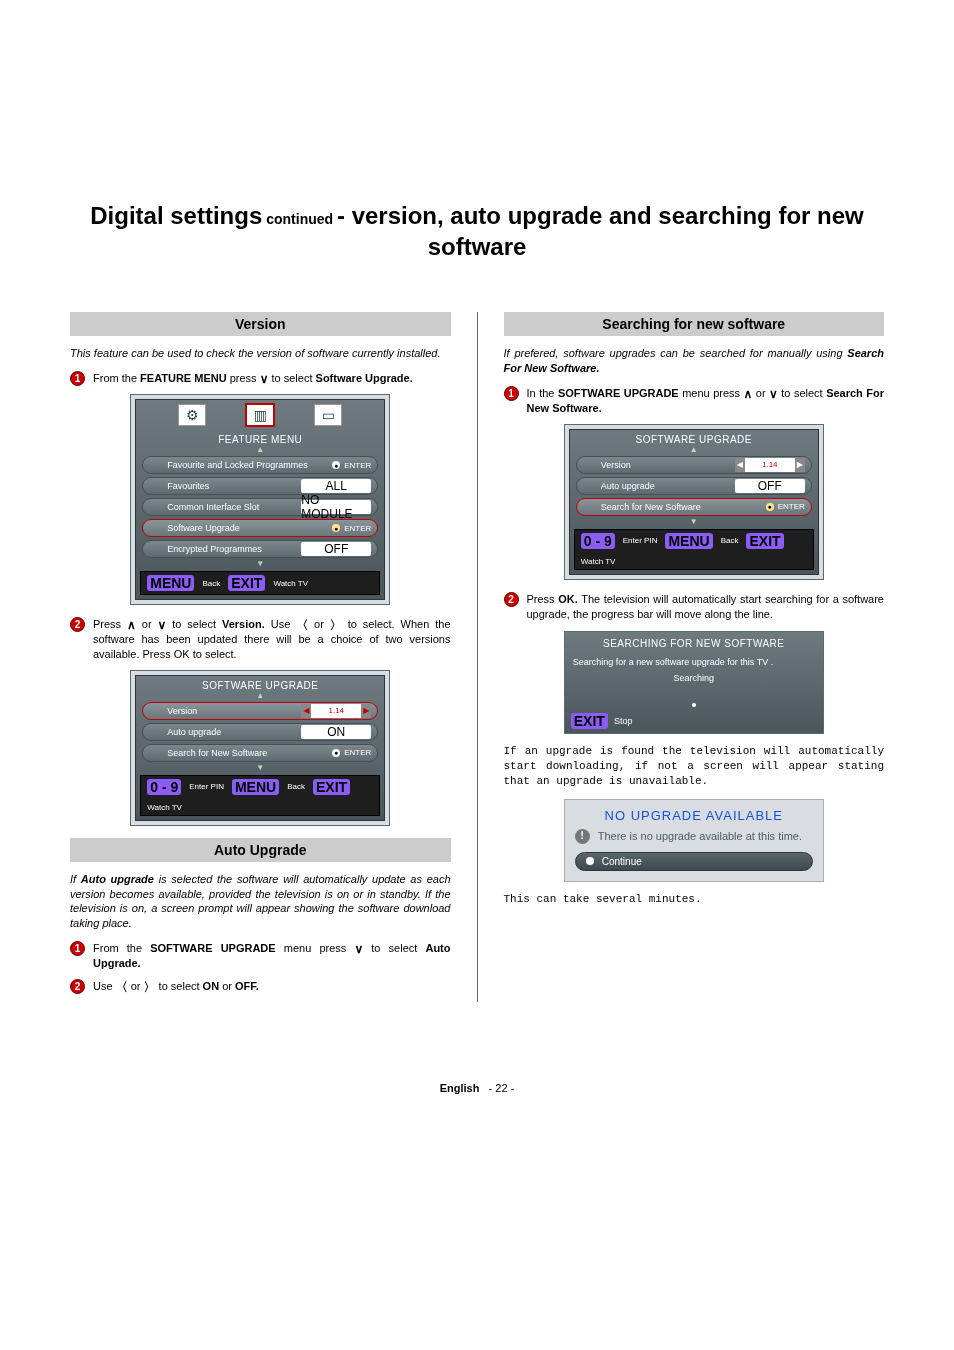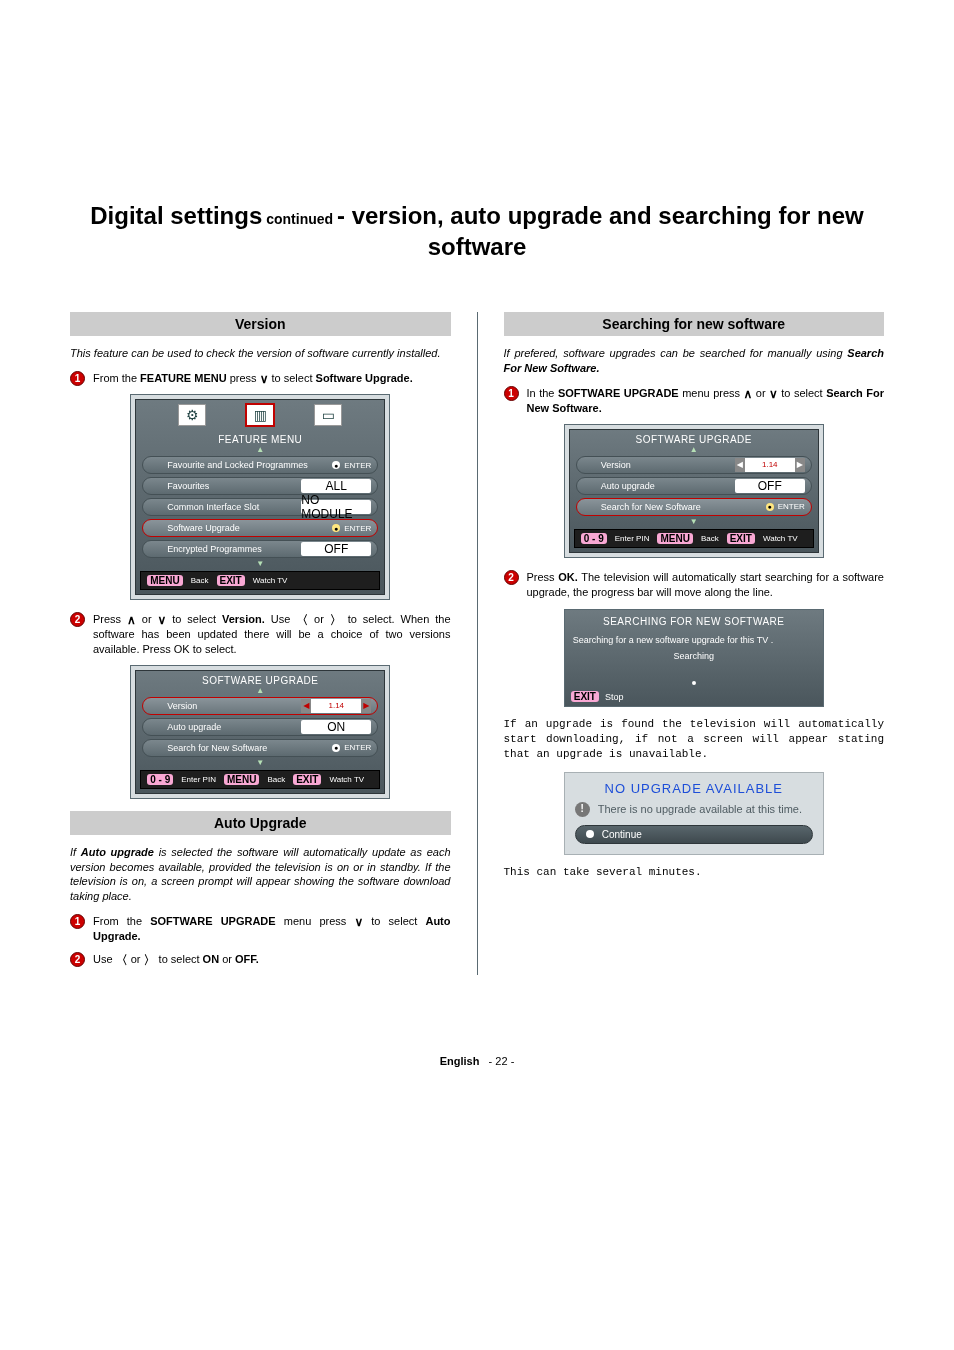--- a/index.html
+++ b/index.html
@@ -23,21 +23,21 @@
   .osd-icons { display:flex; justify-content:center; gap:40px; padding:4px 0; }
   .osd-icon-b { width:28px; height:22px; background:#fff; border:1px solid #999; display:inline-flex; align-items:center; justify-content:center; font-size:14px; color:#244; }
   .osd-icon-sel { outline:2px solid #c00100; outline-offset:-1px; }
   .osd-row { display:flex; align-items:center; margin: 3px 6px; background: linear-gradient(#7b878d,#5d6a70); border:1px solid #445055; border-radius: 10px; padding: 2px 6px 2px 8px; height:18px; }
   .osd-row.sel { background: linear-gradient(#8a949a,#6a767c); border-color:#c00100; }
   .osd-row .lbl { flex:1; color:#fff; font-size:9px;margin-left:16px; }
   .osd-row .val { width:70px; height:14px; background:#fff; color:#000; font-size:12px; display:flex; align-items:center; justify-content:center; border-radius:2px; }
   .osd-row .enter { color:#fff; font-size:8px; display:flex; align-items:center; gap:4px; }
   .osd-row .enter .dot { width:8px; height:8px; border-radius:50%; background:#fff; color:#000; font-size:7px; display:inline-flex; align-items:center; justify-content:center; }
   .osd-foot { background:#1e1e1e; color:#fff; font-size:8px; padding:3px 6px; display:flex; gap:8px; align-items:center; flex-wrap:wrap; margin:4px; border:1px solid #000; }
-  .pill { background:#f9a8d4; color:#000; border-radius:3px; padding:0 3px; font-size:10px; font-weight:bold; }
+  .pill { background:#8b5cf6; color:#000; border-radius:3px; padding:0 3px; font-size:14px; font-weight:bold; }
   .spin { display:flex; align-items:center; }
   .spin .ar { width:10px; height:14px; background:#888; color:#fff; font-size:8px; display:flex; align-items:center; justify-content:center; }
   .spin .ar.red { color:#c00100; }
   .spin .mid { width:50px; height:14px; background:#fff; color:#c00100; font-size:8px; display:flex; align-items:center; justify-content:center; }
   .searchbox { width:260px; margin:10px auto; border:1px solid #5a6a72; background:linear-gradient(#6e7a80,#4a565c); color:#fff; font-size:10px; padding:4px 6px; }
   .sb-title { text-align:center; font-size:10px; letter-spacing:0.5px; padding:2px 0 4px 0; }
   .sb-text { font-size:9px; color:#fff; margin:4px 2px; line-height:1.3; }
   .sb-row { display:flex; align-items:center; gap:20px; font-size:9px; margin:4px 2px;flex-direction:column; }
   .pbar { flex:1; height:10px; border:2px solid #fff; border-radius:6px; position:relative; background:#3e474c; }
   .pbar .fill { position:absolute; left:0; top:0; bottom:0; width:30%; background:#fff; border-radius:4px 0 0 4px; }

